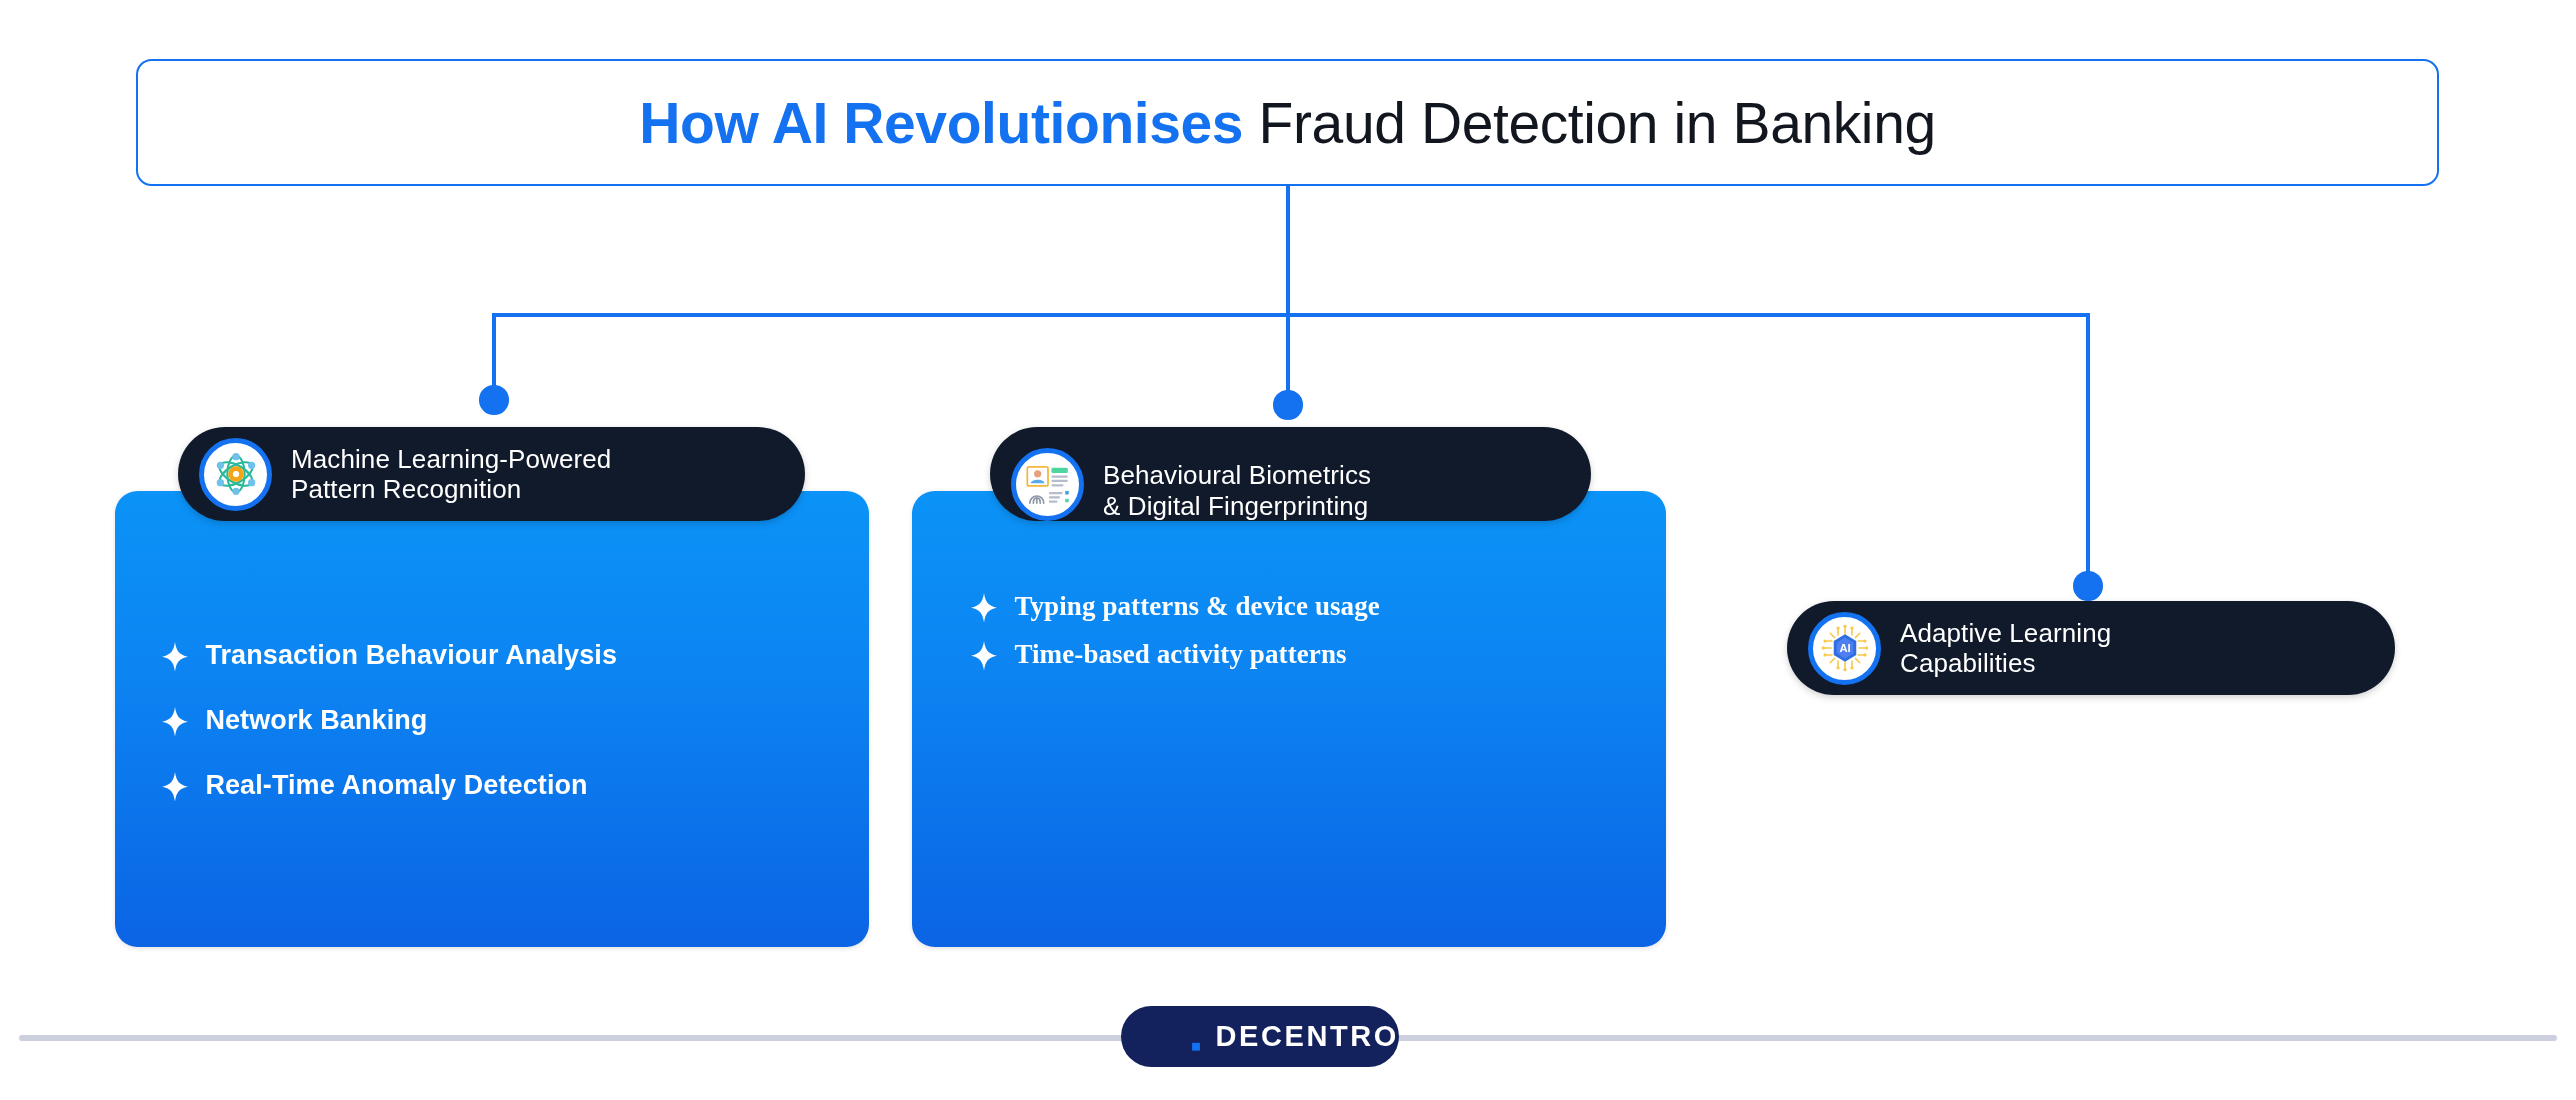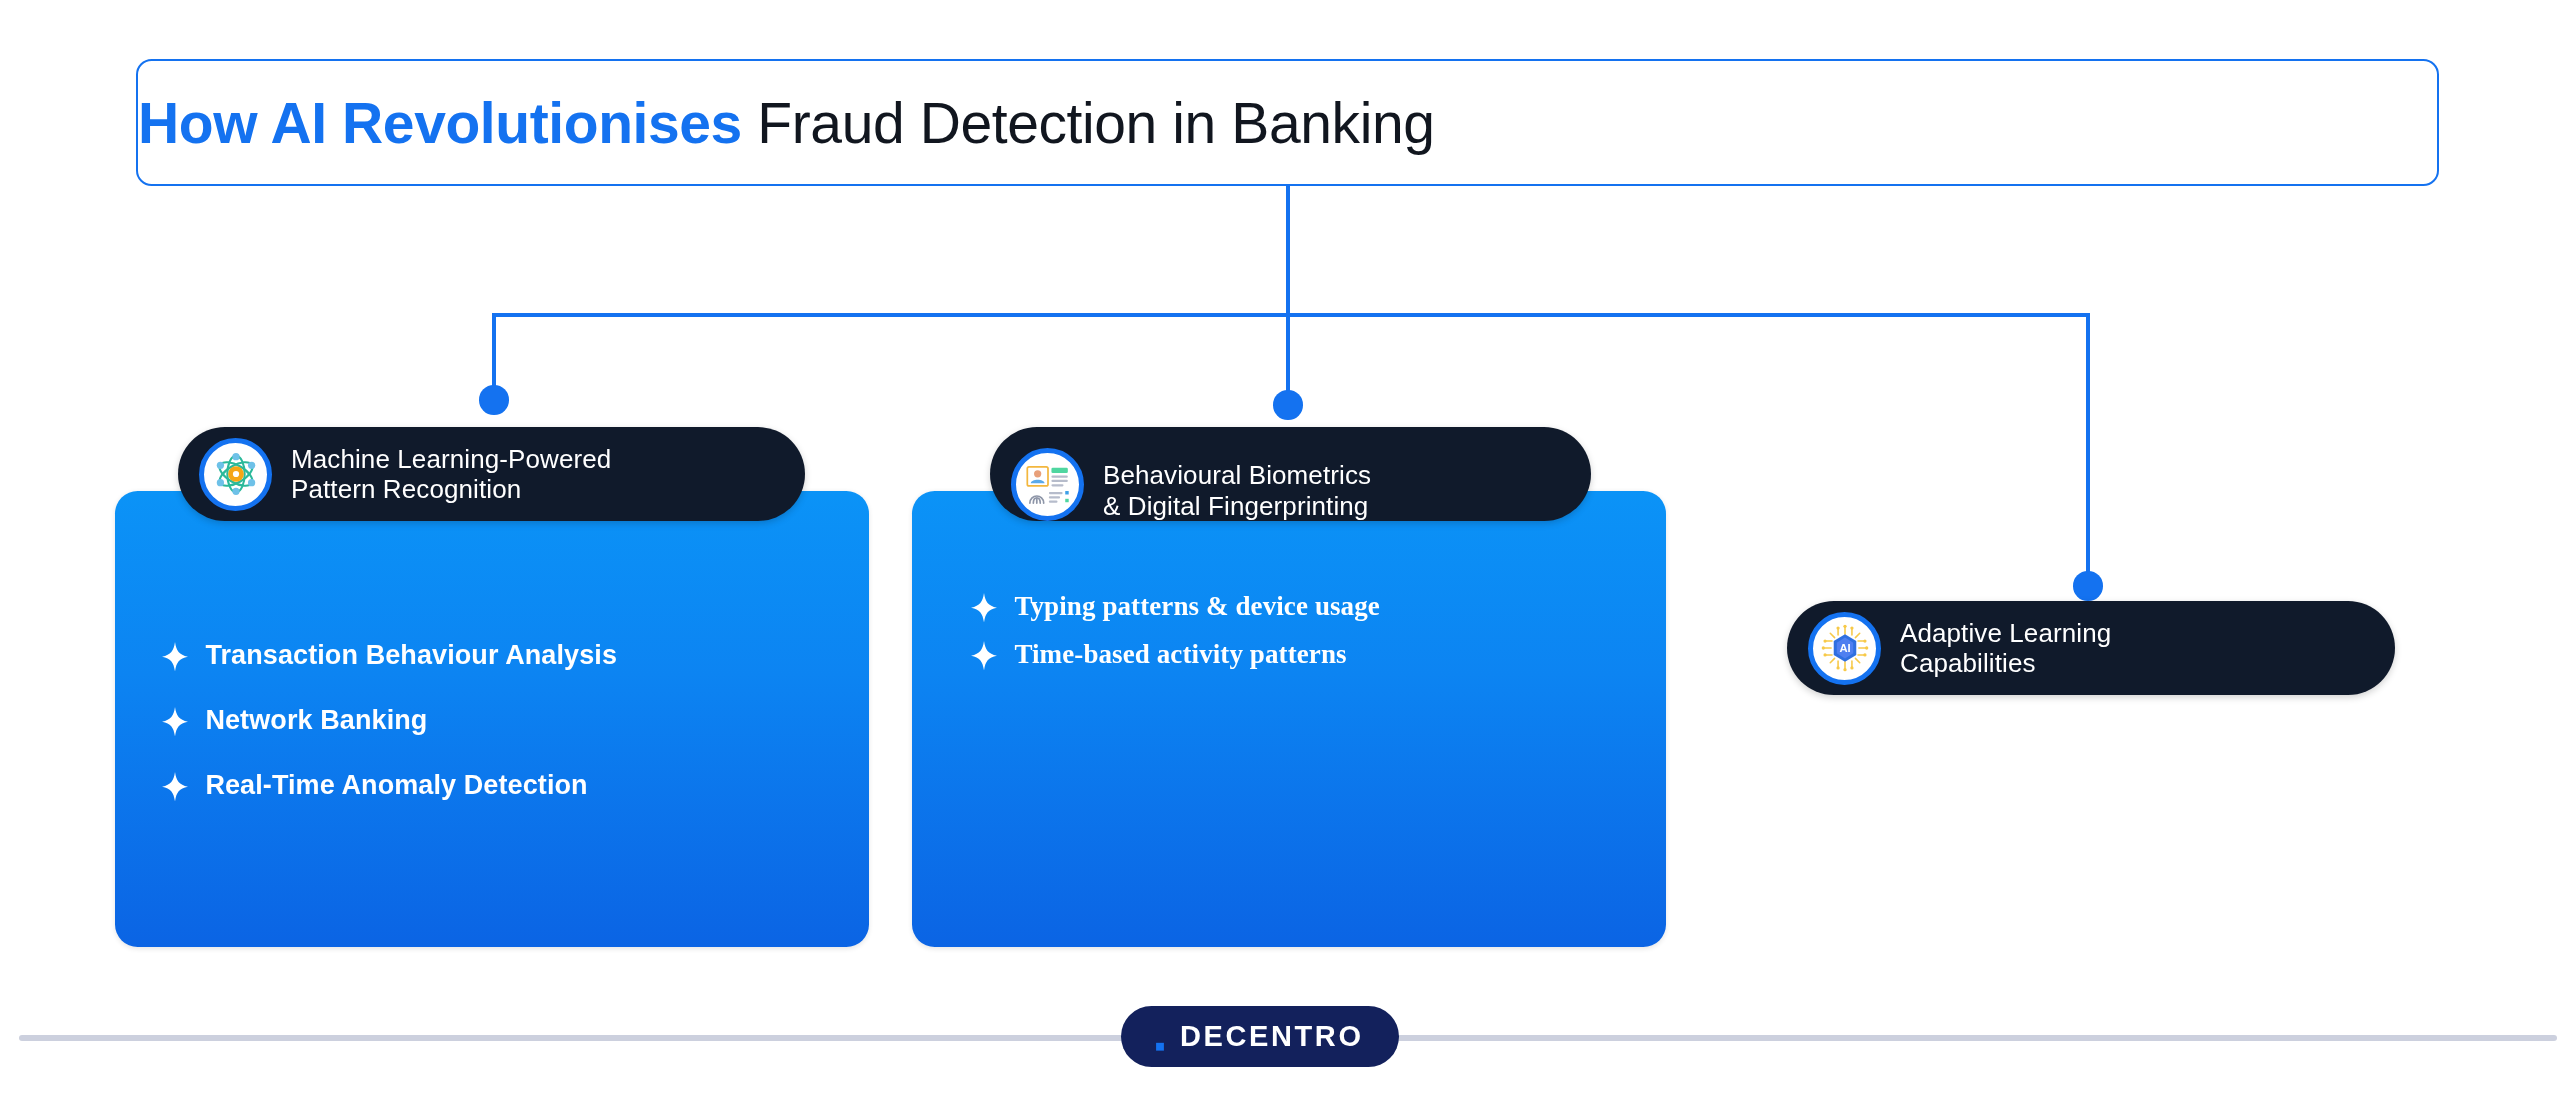--- a/index.html
+++ b/index.html
@@ -12,21 +12,21 @@
   #root { position: relative; width: 2576px; height: 1100px; background:#fff; }
 
   
   .title-box {
     position: absolute;
     left: 136px; top: 59px;
     width: 2303px; height: 127px;
     border: 2.6px solid #1472f0;
     border-radius: 15.6px;
     background: #ffffff;
-    display: flex; align-items: center; 
+    display: flex; align-items: center; justify-content: center;
   }
   .title-text {
     font-size: 57px;
     font-weight: 700;
     letter-spacing: -0.4px;
     white-space: nowrap;
     color: #0d1b2a;
   }
   .title-accent { color: #1472f0; font-weight: 800; }
   .title-rest { color: #11161f; font-weight: 500; }
@@ -122,21 +122,21 @@
     width: 2538px; height: 6px;
     background: #ccd0de;
     border-radius: 3.5px;
   }
   .logo-pill {
     position: absolute;
     left: 1121px; top: 1006px;
     width: 278px; height: 61px;
     background: #13215c;
     border-radius: 868px;
-    display: flex; align-items: center; justify-content: center;
+    display: flex; align-items: center; justify-content: flex-end;
     gap: 2.6px;
   }
   .logo-mark { width: 21px; height: 29.5px; }
   .logo-text {
     color: #ffffff;
     font-size: 29px;
     font-weight: 700;
     letter-spacing: 2.6px;
   }
 </style>

